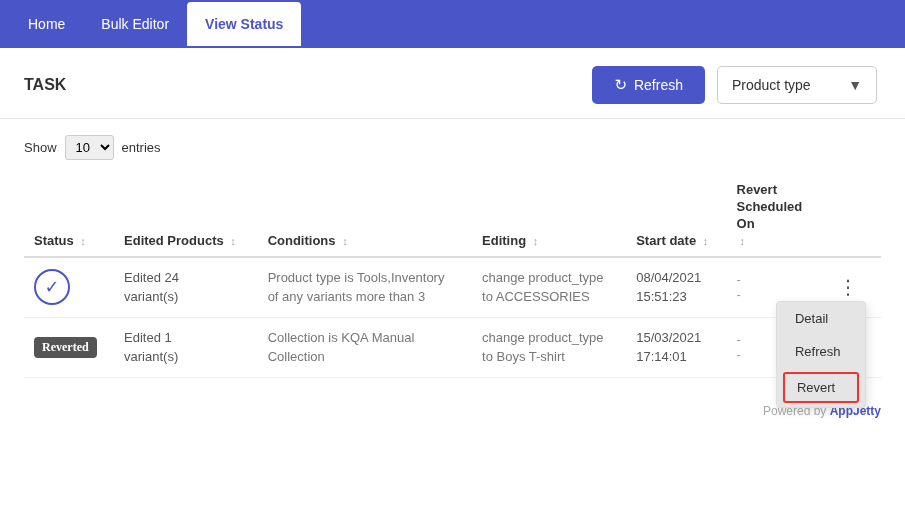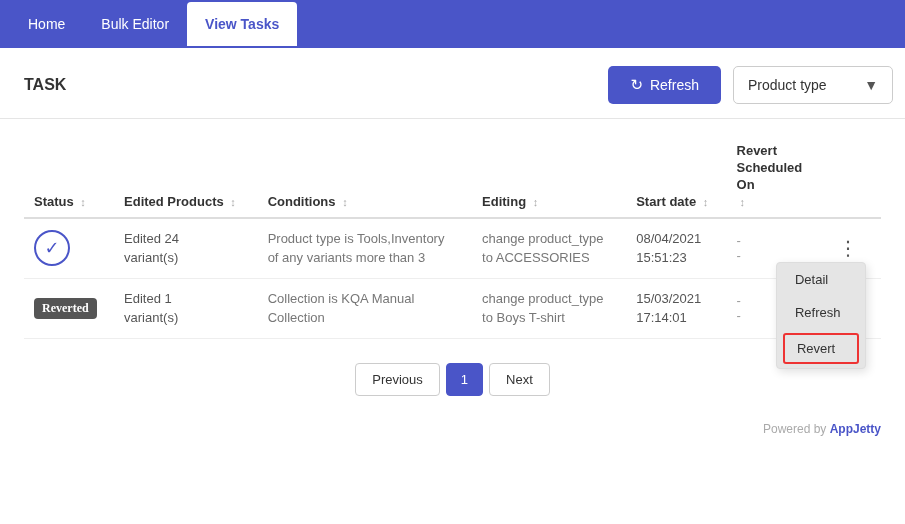--- a/index.html
+++ b/index.html
@@ -4,21 +4,21 @@
   <style>
     * { box-sizing: border-box; margin: 0; padding: 0; }
     body { font-family: Arial, sans-serif; font-size: 13px; background: #fff; color: #333; width: 905px; min-height: 524px; overflow: hidden; }
 
     
     .nav { background: #4a55c8; display: flex; align-items: center; height: 48px; padding: 0 10px; }
     .nav-item { color: #fff; padding: 0 18px; height: 44px; display: flex; align-items: center; cursor: pointer; font-size: 14px; }
     .nav-item.active { background: #fff; color: #4a55c8; border-radius: 4px 4px 0 0; font-weight: bold; }
 
     
-    .page-header { display: flex; align-items: center; justify-content: space-between; padding: 18px 12px 14px 24px; border-bottom: 1px solid #e5e5e5; }
+    .page-header { display: flex; align-items: center; justify-content: space-between; padding: 18px 28px 14px 24px; border-bottom: 1px solid #e5e5e5; }
     .page-title { font-size: 16px; font-weight: bold; color: #333; }
     .header-actions { display: flex; gap: 12px; align-items: center; }
     .btn-refresh { background: #4a55c8; color: #fff; border: none; border-radius: 5px; padding: 10px 22px; font-size: 14px; cursor: pointer; display: flex; align-items: center; gap: 7px; }
     .btn-refresh .refresh-icon { display: inline-block; font-size: 15px; }
     .dropdown-product { border: 1px solid #ccc; border-radius: 5px; padding: 10px 14px; background: #fff; font-size: 14px; cursor: pointer; display: flex; align-items: center; gap: 24px; color: #333; min-width: 160px; justify-content: space-between; }
     .dropdown-product .chevron { color: #555; }
 
     
     .content { padding: 16px 24px; }
     .show-row { display: flex; align-items: center; gap: 8px; margin-bottom: 14px; font-size: 13px; color: #333; }
@@ -57,38 +57,47 @@
     .footer span.brand { color: #4a55c8; font-weight: bold; }
 
     .revert-col-header { line-height: 1.3; }
   </style>
 </head>
 <body>
 
 <nav class="nav">
   <div class="nav-item">Home</div>
   <div class="nav-item">Bulk Editor</div>
-  <div class="nav-item active">View Tasks</div>
+  <div class="nav-item active">View Status</div>
 </nav>
 
 <div class="page-header">
   <span class="page-title">TASK</span>
   <div class="header-actions">
     <button class="btn-refresh">
       <span class="refresh-icon">↻</span>
       <span>Refresh</span>
     </button>
     <div class="dropdown-product">
       <span>Product type</span>
       <span class="chevron">▼</span>
     </div>
   </div>
 </div>
 
 <div class="content">
+  <div class="show-row">
+    <span>Show</span>
+    <select>
+      <option>10</option>
+      <option>25</option>
+      <option>50</option>
+    </select>
+    <span>entries</span>
+  </div>
 
   <table>
     <thead>
       <tr>
         <th>
           <span>Status</span>
           <span class="sort-icon">↕</span>
         </th>
         <th>
           <span>Edited Products</span>
@@ -165,22 +174,17 @@
         <td class="dash-text">
           -<br>-
         </td>
         <td>
           <span class="three-dots">⋮</span>
         </td>
       </tr>
     </tbody>
   </table>
 
-  <div class="pagination">
-    <button class="page-btn">Previous</button>
-    <span class="page-num">1</span>
-    <button class="page-btn">Next</button>
-  </div>
 </div>
 
 <div class="footer">
   <span>Powered by </span><span class="brand">AppJetty</span>
 </div>
 
 </body></html>

